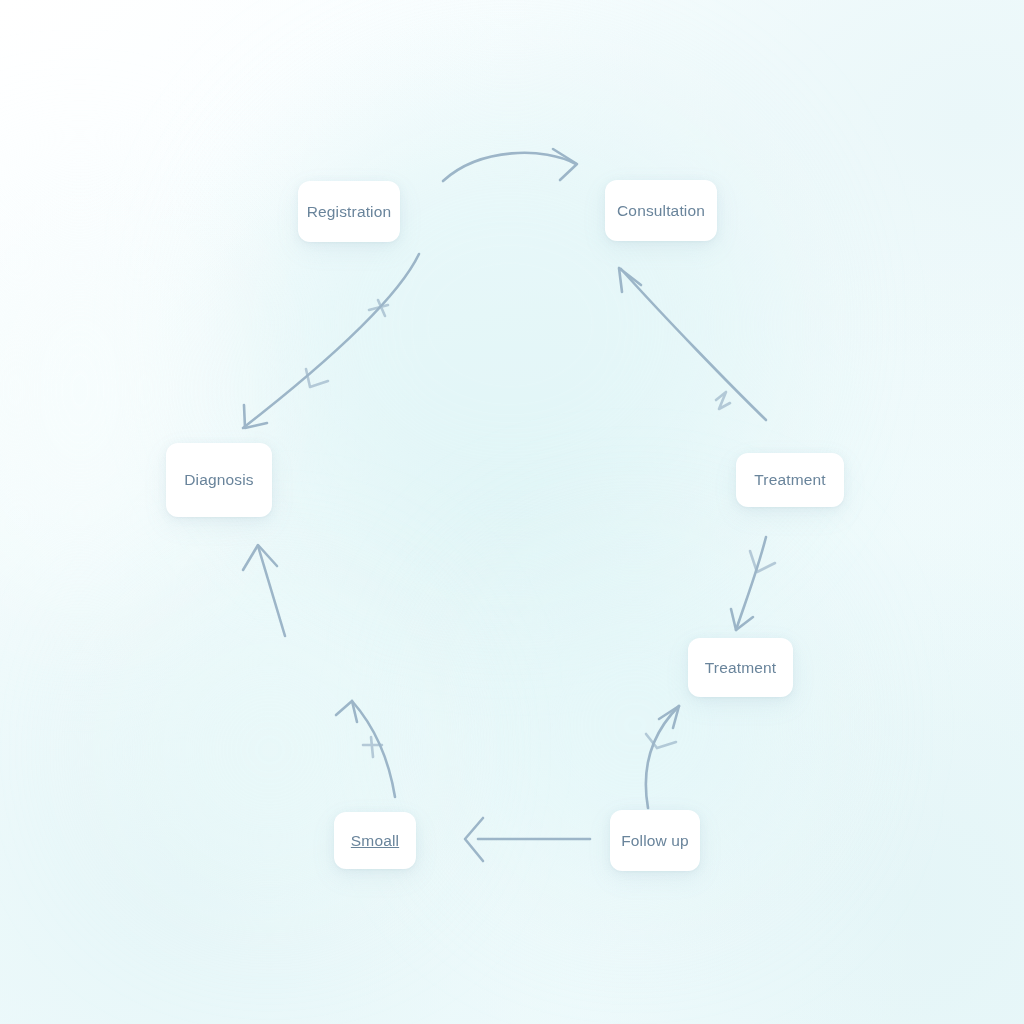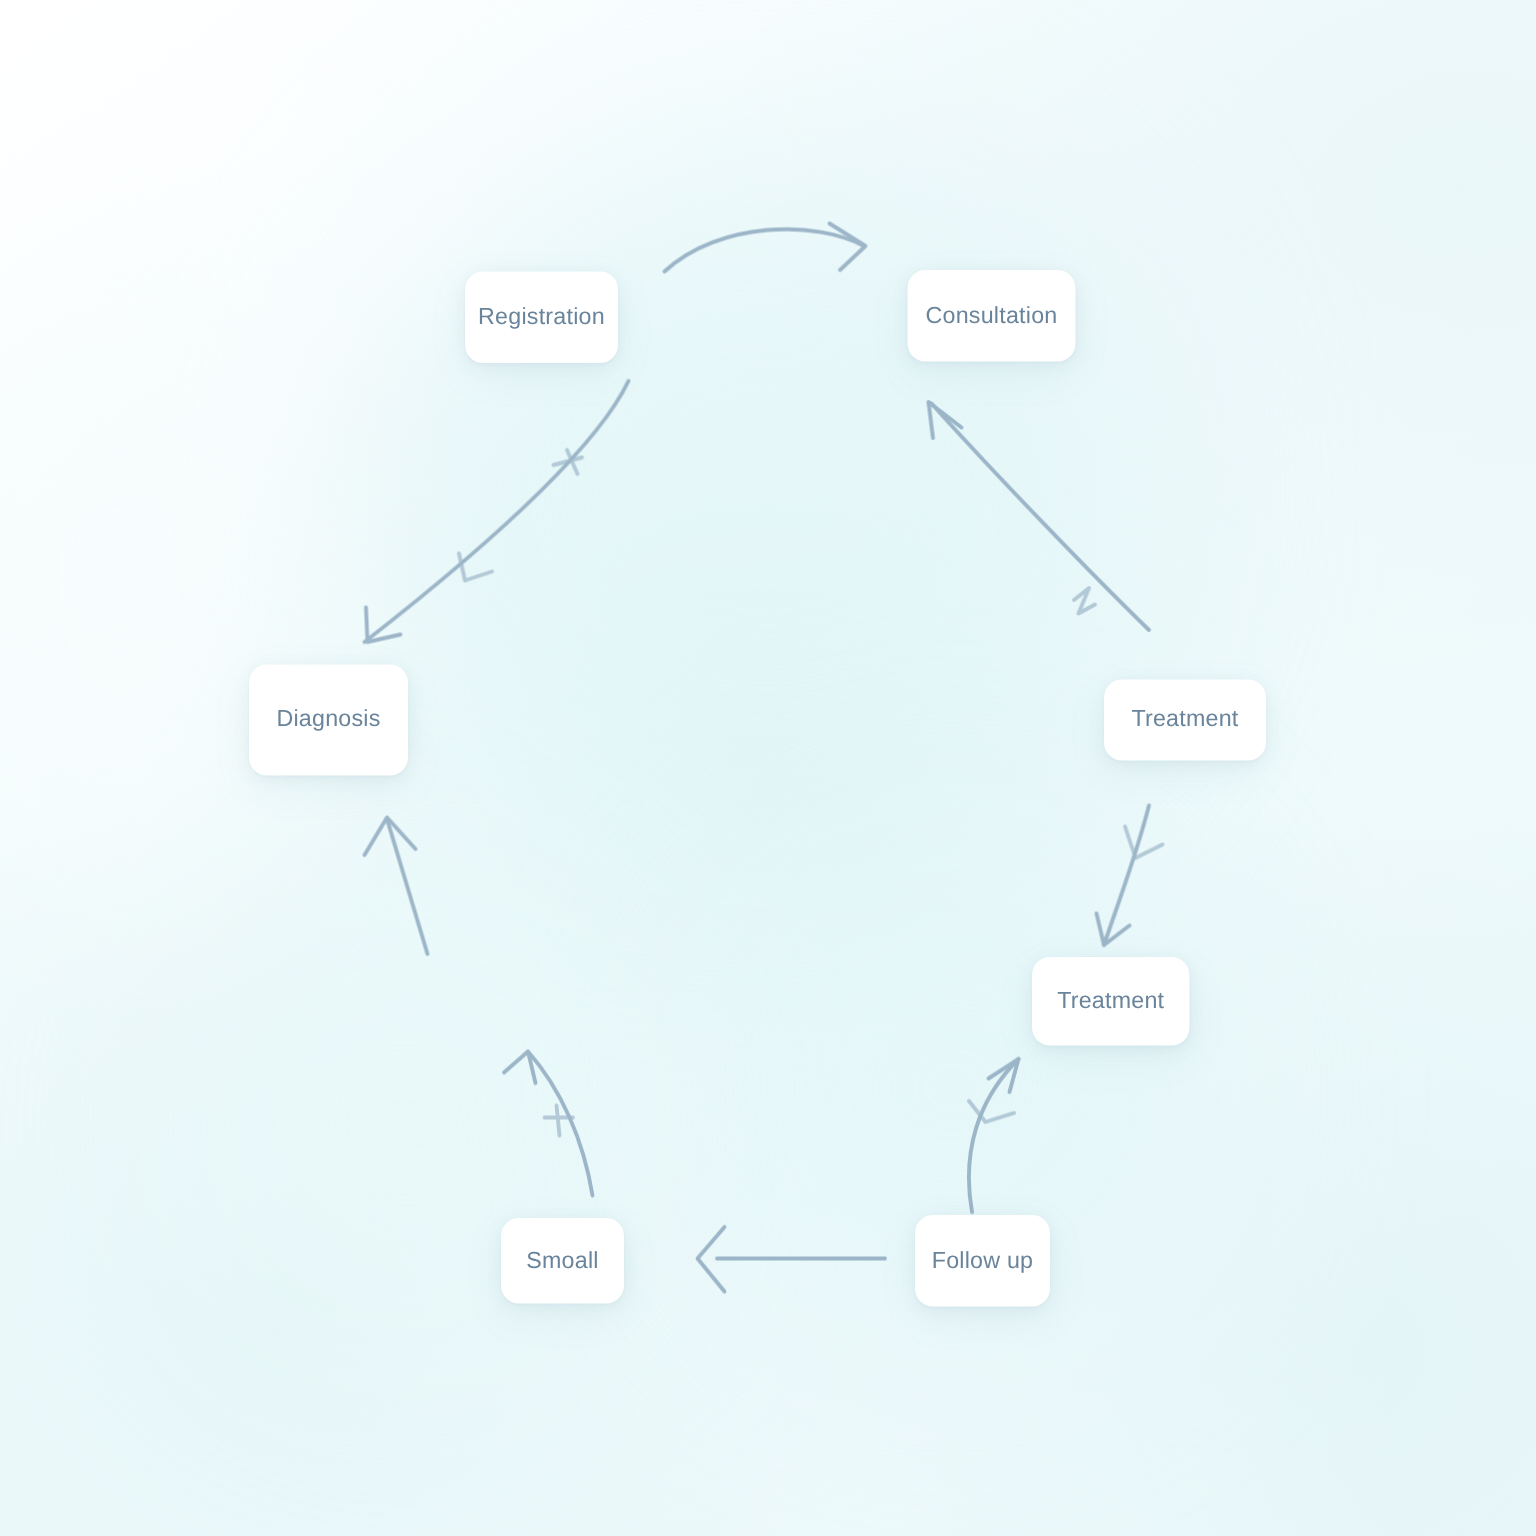--- a/index.html
+++ b/index.html
@@ -114,42 +114,42 @@
       </g>
 
       <g>
         <path d="M 285 636 L 258 546"></path>
         <path d="M 243 570 L 258 545 L 277 566"></path>
       </g>
 
     </g>
   </svg>
 
-  <div class="node" style="left:310px; top:181px; width:102px; height:61px;">
+  <div class="node" style="left:298px; top:181px; width:102px; height:61px;">
     <span class="label">Registration</span>
   </div>
 
   <div class="node" style="left:605px; top:180px; width:112px; height:61px;align-items:center;">
     <span class="label">Consultation</span>
   </div>
 
   <div class="node" style="left:166px; top:443px; width:106px; height:74px;justify-content:center;">
     <span class="label">Diagnosis</span>
   </div>
 
   <div class="node" style="left:736px; top:453px; width:108px; height:54px;">
     <span class="label">Treatment</span>
   </div>
 
 
   <div class="node" style="left:688px; top:638px; width:105px; height:59px;">
     <span class="label">Treatment</span>
   </div>
 
-  <div class="node" style="left:334px; top:812px; width:82px; height:57px;">
+  <div class="node" style="left:334px; top:812px; width:82px; height:57px;text-decoration:underline;">
     <span class="label">Smoall</span>
   </div>
 
   <div class="node" style="left:610px; top:810px; width:90px; height:61px;">
     <span class="label">Follow up</span>
   </div>
 
 </div>
 
 </body></html>

